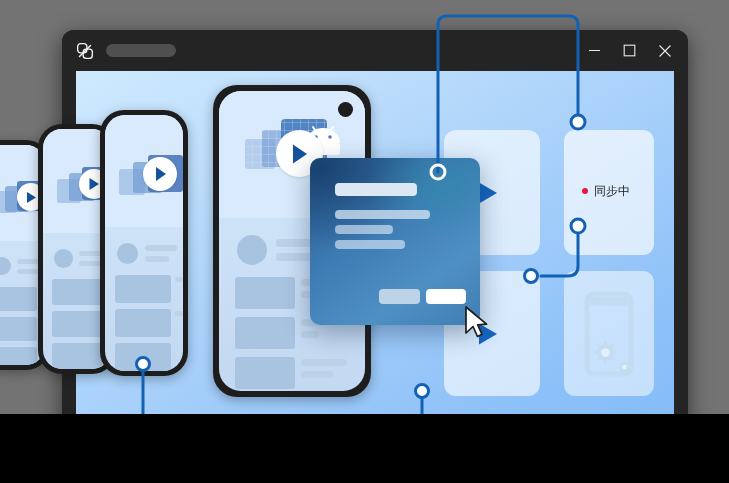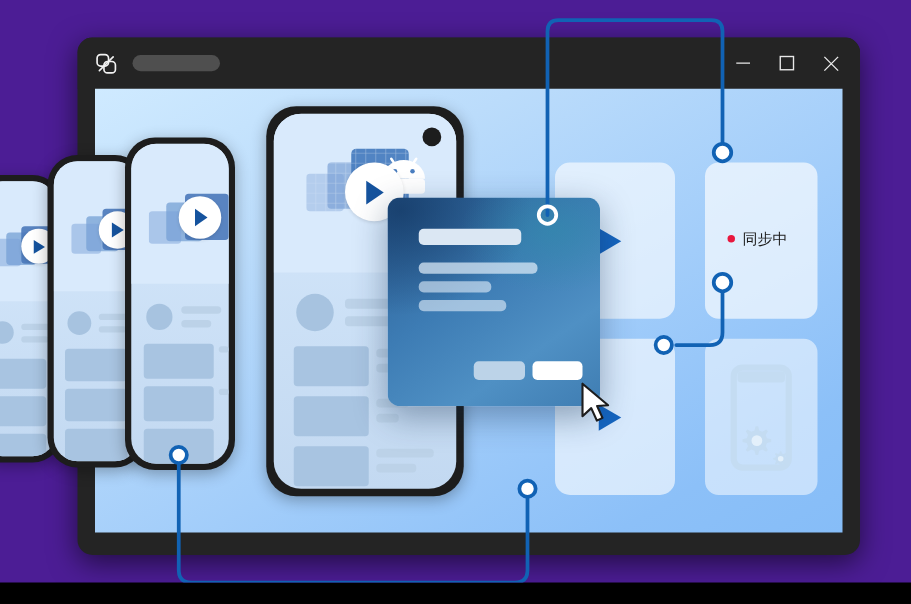--- a/index.html
+++ b/index.html
@@ -8,22 +8,22 @@
     background: #000000;
     width: 729px;
     height: 483px;
     overflow: hidden;
     font-family: "Liberation Sans", sans-serif;
   }
 
   #stage {
     position: relative;
     width: 729px;
-    height: 466px;
-    background: #4c1d95;
+    height: 414px;
+    background: #737373;
     overflow: hidden;
   }
 
   
   .app-window {
     position: absolute;
     left: 62px;
     top: 30px;
     width: 626px;
     height: 414px;

